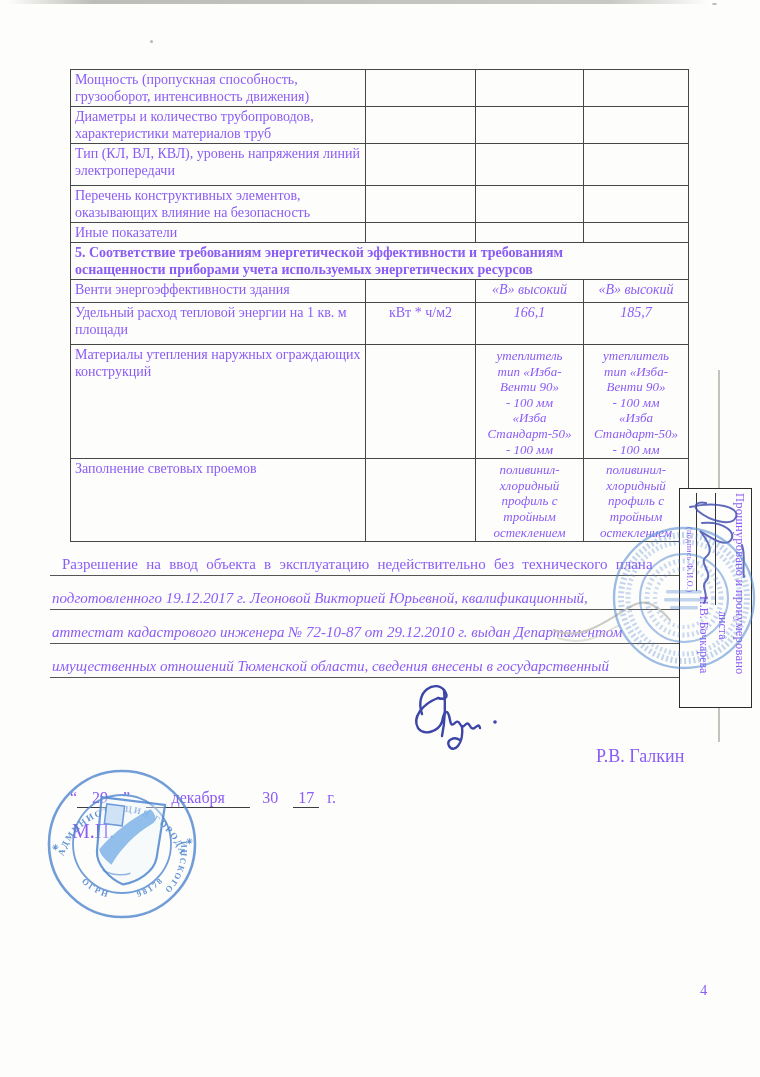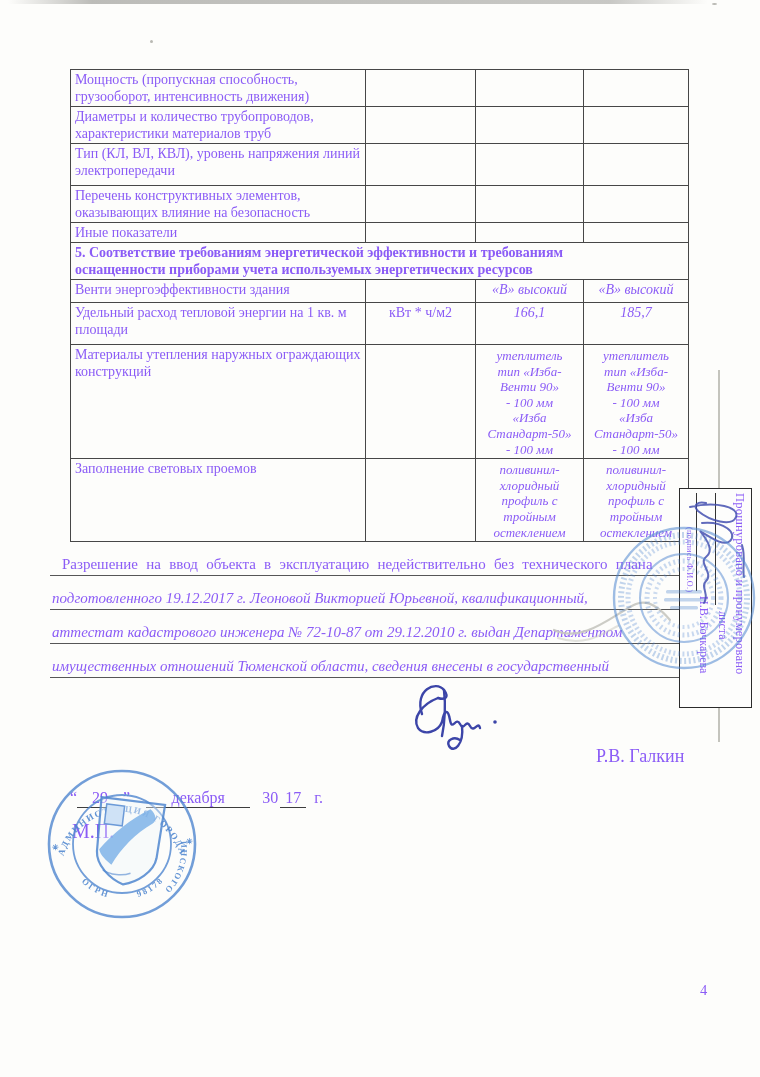--- a/index.html
+++ b/index.html
@@ -32,21 +32,21 @@
   
   .sig-title{position:absolute;left:64px;top:690px;font-size:15px;line-height:21px;white-space:pre-line;z-index:1;}
   .sig-name{position:absolute;left:596px;top:714px;font-size:18px;z-index:1;margin-top:32px;}
   .sig-svg{position:absolute;left:404px;top:678px;z-index:2;}
 
   
   .date-line{position:absolute;left:70px;top:789px;font-size:16px;z-index:1;white-space:nowrap;}
   .date-line .u{display:inline-block;border-bottom:1.2px solid #3d3d3d;text-align:center;}
   .u.day{width:46px;text-align:center;}
   .u.month{width:104px;margin-left:16px;}
-  .u.year{width:26px;margin-left:2px;}
+  .u.year{width:26px;margin-left:15px;}
   .mp{position:absolute;left:72px;top:820px;font-size:20px;z-index:1;}
 
   
   .stamp-left{position:absolute;left:40px;top:760px;z-index:3;}
   .stamp-right{position:absolute;left:606px;top:520px;z-index:5;}
   .pencil-svg{position:absolute;left:548px;top:586px;z-index:2;}
 
   
   .thread{position:absolute;left:718px;top:370px;width:2px;height:372px;background:#b5b5ae;opacity:.8;z-index:2;}
 

